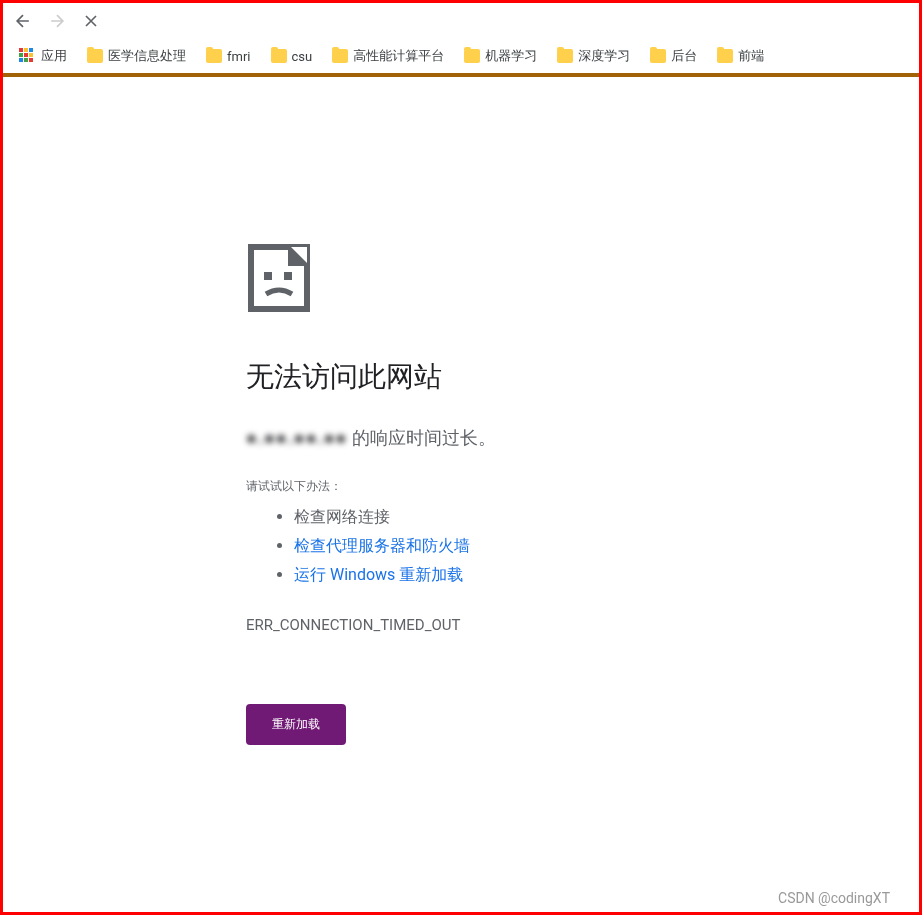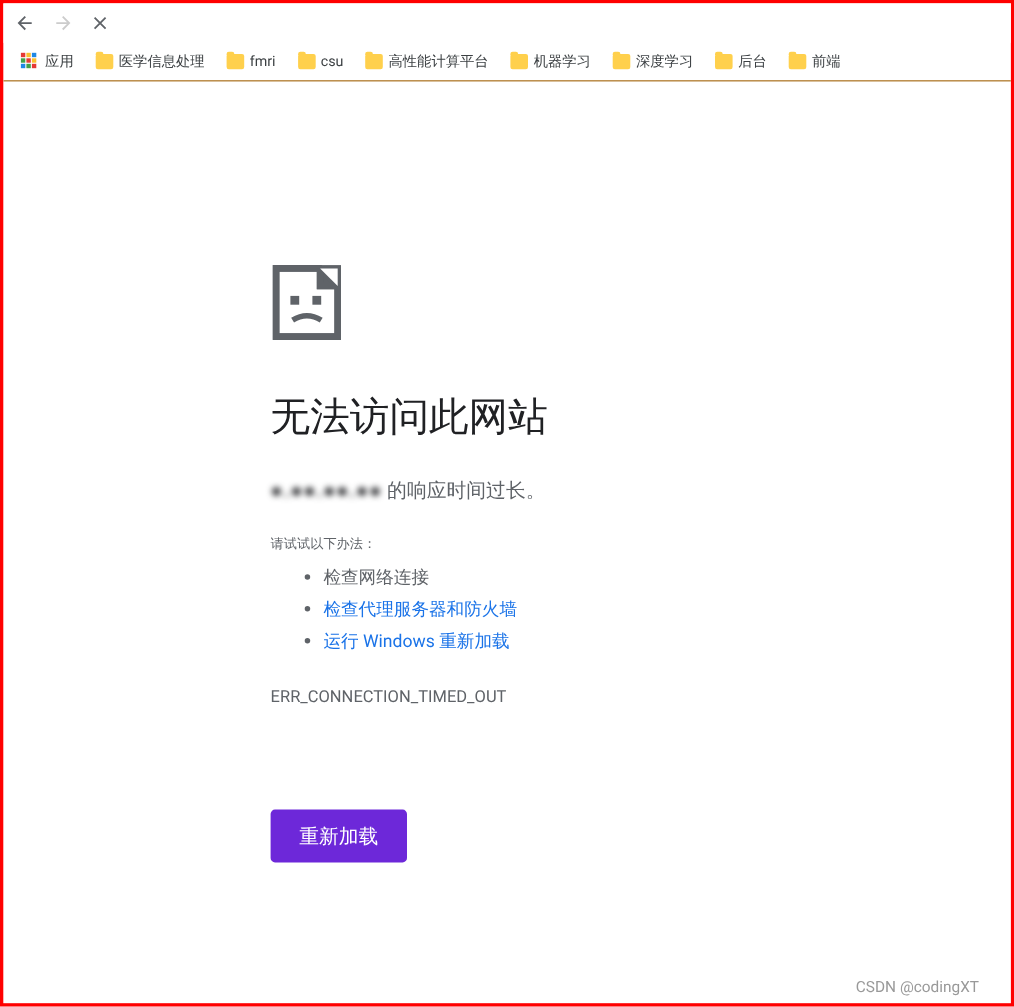--- a/index.html
+++ b/index.html
@@ -52,21 +52,21 @@
     }
     .url-port {
       font-size: 15px;
       color: #202124;
     }
     .bookmarks-bar {
       display: flex;
       align-items: center;
       gap: 12px;
       padding: 6px 12px;
-      border-bottom: 1px solid #a16207;
+      border-bottom: 4px solid #a16207;
       font-size: 13px;
       color: #3c4043;
     }
     .apps-btn {
       display: flex;
       align-items: center;
       gap: 6px;
       cursor: pointer;
       padding: 2px 4px;
     }
@@ -106,21 +106,21 @@
       align-items: center;
     }
     .error-content {
       width: 430px;
     }
     .frown-icon {
       width: 72px; height: 72px;
       margin-bottom: 40px;
     }
     .error-title {
-      font-size: 36px;
+      font-size: 28px;
       font-weight: 400;
       color: #202124;
       margin-bottom: 30px;
     }
     .error-desc {
       font-size: 18px;
       color: #5f6368;
       margin-bottom: 28px;
     }
     .error-desc .blurred {
@@ -147,26 +147,26 @@
       color: #1a73e8;
       text-decoration: none;
       cursor: pointer;
     }
     .error-code {
       font-size: 15px;
       color: #5f6368;
       margin-top: 30px;
     }
     .reload-btn {
-      margin-top: 94px;
-      background: #6d28d9;
+      margin-top: 70px;
+      background: #701a75;
       color: #fff;
       border: none;
       padding: 12px 26px;
-      font-size: 18px;
+      font-size: 12px;
       border-radius: 4px;
       cursor: pointer;
     }
     .watermark {
       position: absolute;
       bottom: 6px;
       right: 29px;
       font-size: 14px;
       color: #999;
     }

